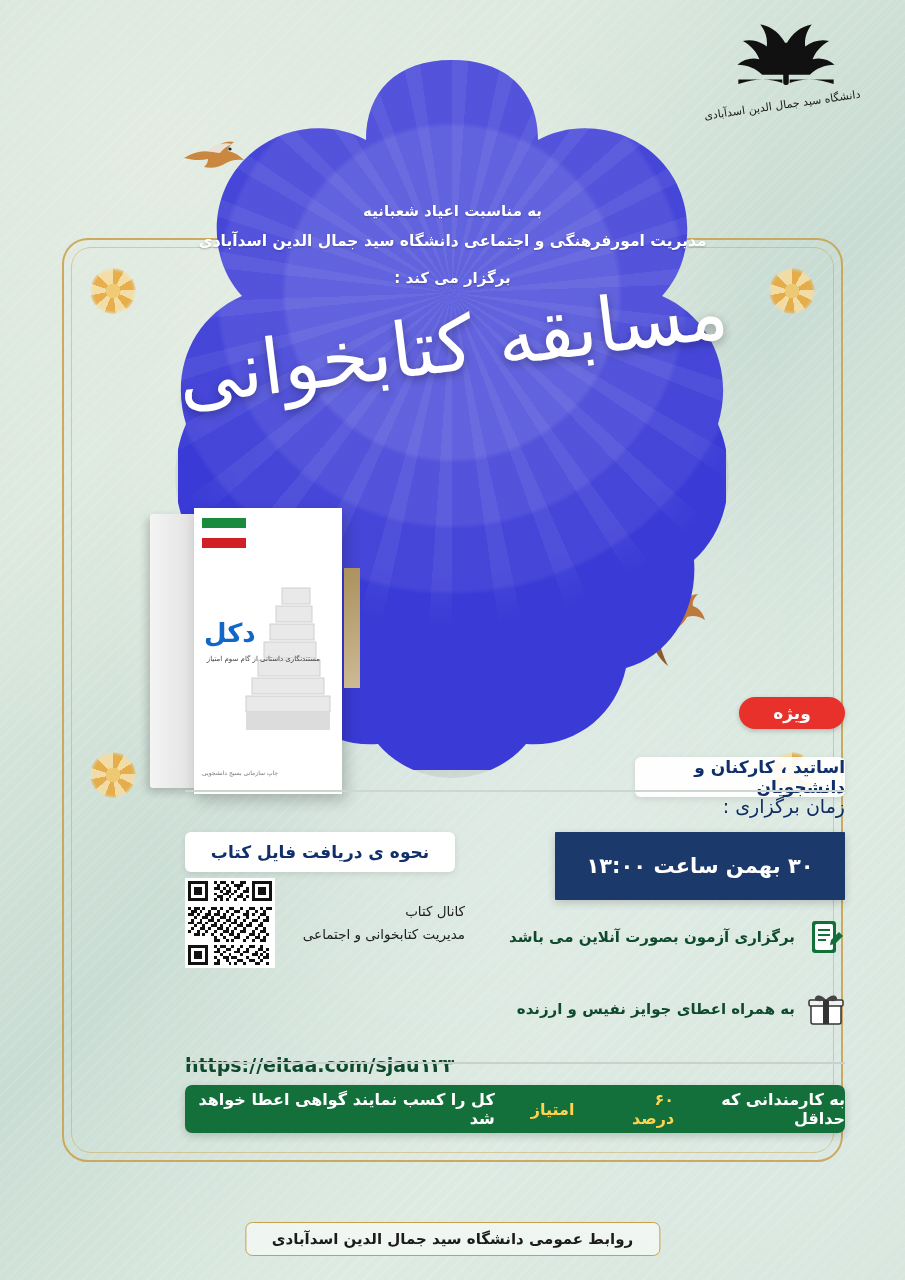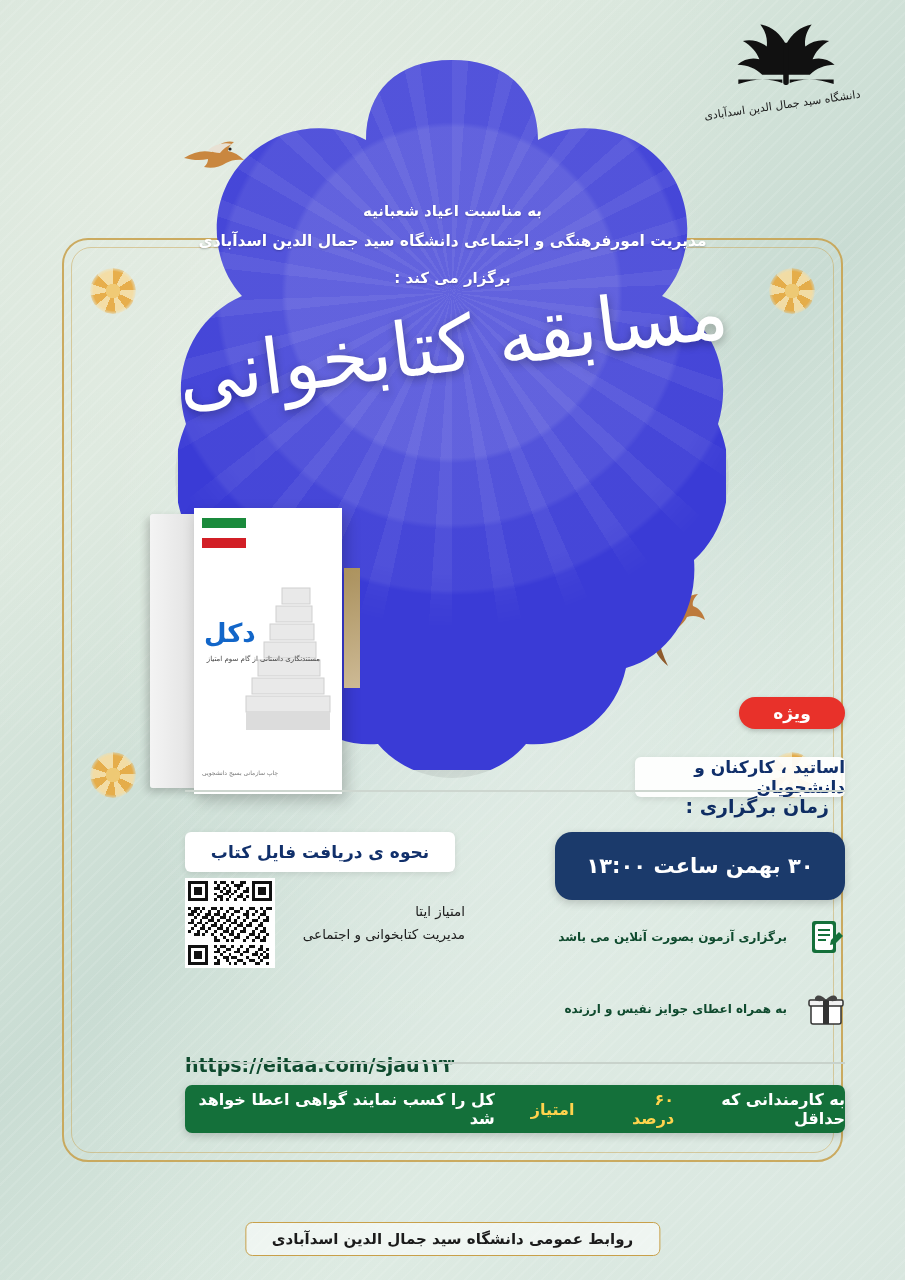--- a/index.html
+++ b/index.html
@@ -168,44 +168,44 @@
   .audience{
     position:absolute;right:60px;top:738px;width:210px;height:40px;
     background:rgba(255,255,255,.92);
     border-radius:6px;
     display:flex;align-items:center;justify-content:center;
     color:#11306b;font-size:17px;font-weight:bold;
     box-shadow:0 2px 6px rgba(0,0,0,.10);
     margin-top:19px;
   }
   .zaman-label{
-    position:absolute;right:76px;top:795px;
-    color:#0f2d63;font-size:19px;font-weight:bold;text-align:center;
+    position:absolute;right:60px;top:795px;
+    color:#0f2d63;font-size:19px;font-weight:normal;text-align:center;
   }
   .hr1{
     position:absolute;left:185px;right:60px;top:790px;height:2px;background:#cdd6cf;
   }
   .date-box{
     position:absolute;right:60px;top:832px;width:290px;height:68px;
-    background:#1b3a6b;color:#fff;border-radius:17px;
+    background:#1b3a6b;color:#fff;border-radius:1px;
     display:flex;align-items:center;justify-content:center;
     font-size:21px;font-weight:bold;
     box-shadow:0 3px 8px rgba(0,0,0,.18);
   }
   .howto-box{
     position:absolute;left:185px;top:832px;width:270px;height:40px;
     background:#ffffff;border-radius:6px;
     display:flex;align-items:center;justify-content:center;
     color:#11306b;font-size:17px;font-weight:bold;
     box-shadow:0 2px 6px rgba(0,0,0,.10);
   }
 
   .feature{
-    position:absolute;right:60px;display:flex;align-items:center;gap:20px;
-    color:#0f4a2e;font-size:12px;font-weight:bold;
+    position:absolute;right:60px;display:flex;align-items:center;gap:12px;
+    color:#0f4a2e;font-size:15px;font-weight:bold;
   }
   .f1{top:918px;}
   .f2{top:990px;}
   .feature .ficon{width:38px;height:38px;flex:0 0 38px;}
 
   .qr{
     position:absolute;left:185px;top:878px;width:84px;height:84px;
     background:#fff;padding:3px;
   }
   .qr-grid{width:100%;height:100%;}
@@ -517,21 +517,21 @@
         <rect x="9" y="28" width="2" height="1"></rect>
           <rect x="14" y="28" width="1" height="1"></rect>
           <rect x="16" y="28" width="1" height="1"></rect>
           <rect x="19" y="28" width="1" height="1"></rect>
           <rect x="23" y="28" width="2" height="1"></rect>
           <rect x="27" y="28" width="1" height="1"></rect>
       </g>
     </svg>
   </div>
   <div class="qr-caption">
-    <div>امتیاز ایتا</div>
+    <div>کانال کتاب</div>
     <div>مدیریت کتابخوانی و اجتماعی</div>
   </div>
   <a class="eitaa" href="#" style="text-decoration:none;">https://eitaa.com/sjau۱۲۳</a>
 
   <div class="feature f1">
     <span class="ficon">
       <svg width="38" height="38" viewBox="0 0 38 38">
         <rect x="5" y="3" width="24" height="32" rx="3" fill="#14703a"></rect>
         <rect x="8" y="6" width="18" height="26" rx="2" fill="#ffffff"></rect>
         <rect x="11" y="11" width="12" height="2" fill="#14703a"></rect>

